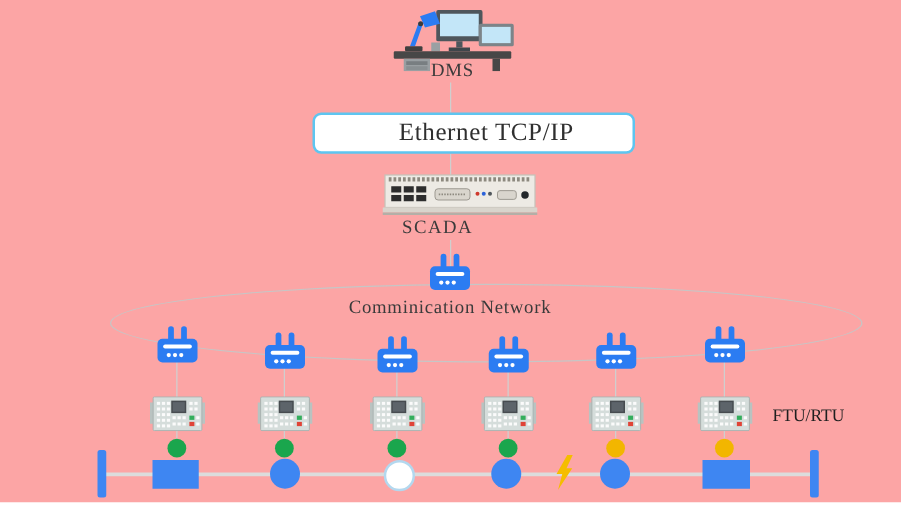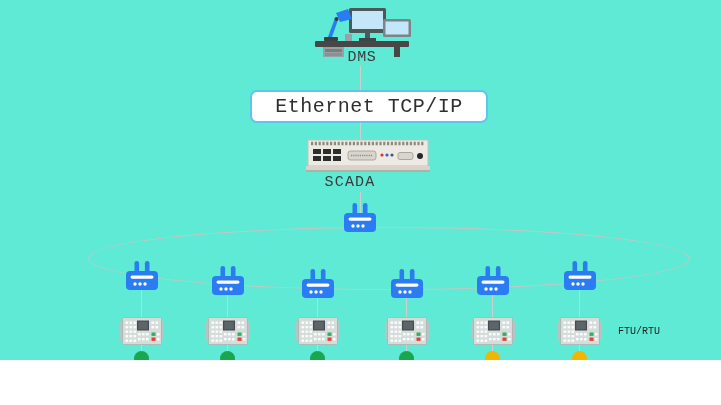--- a/index.html
+++ b/index.html
@@ -1,24 +1,24 @@
 <!DOCTYPE html>
 <html><head>
 <meta charset="utf-8">
 <style>
   html,body{margin:0;padding:0;background:#fff;}
-  #stage{position:relative;width:721px;height:360px;background:#5eead4;overflow:hidden;
-         font-family:Liberation Mono, monospace;}
+  #stage{position:relative;width:721px;height:402px;background:#fca5a5;overflow:hidden;
+         font-family:Liberation Serif, serif;}
   .abs{position:absolute;}
   .vline{position:absolute;width:1px;background:#cfcfcf;z-index:1;}
   .label{position:absolute;color:#3b3b3b;font-size:15px;letter-spacing:.6px;
          transform:translateX(-50%);white-space:nowrap;z-index:6;}
   .eth-box{position:absolute;left:250px;top:90px;width:234px;height:29px;
            border:2px solid #5ec5f0;border-radius:7px;background:#fff;
-           display:flex;align-items:center;justify-content:center;z-index:5;}
+           display:flex;align-items:center;justify-content:center;z-index:5;padding-left:20px;}
   .eth-box span{font-size:20px;color:#2f2f2f;letter-spacing:.5px;}
   .ellipse{position:absolute;left:88px;top:227px;width:600px;height:61px;
            border:1px solid #c6c6c6;border-radius:50%;z-index:0;}
   .icon{position:absolute;z-index:3;}
   .dot{position:absolute;width:15px;height:15px;border-radius:50%;z-index:4;}
   .feeder-line{position:absolute;left:82px;top:378px;width:570px;height:3px;
                background:#dcdcdc;z-index:1;}
   .bus-bar{position:absolute;top:360px;width:7px;height:38px;background:#3e86f2;
            border-radius:2px;z-index:3;}
   .breaker{position:absolute;top:368px;height:23px;background:#3e86f2;z-index:3;}
@@ -82,20 +82,21 @@
     <circle cx="81" cy="16" r="1.6" fill="#2b62d9"></circle>
     <circle cx="86" cy="16" r="1.6" fill="#50575c"></circle>
     <rect x="92" y="13.5" width="15" height="7" rx="2" fill="#d9d5cd" stroke="#9d9991" stroke-width="0.8"></rect>
     <circle cx="114" cy="17" r="3" fill="#23272b"></circle>
     <rect x="0" y="27" width="124" height="4" fill="#d8d4cc"></rect>
     <rect x="0" y="31" width="124" height="2" fill="#b3afa7"></rect>
   </svg>
   <div class="label" style="left:350px;top:174px;letter-spacing:1.2px">SCADA</div>
 
   <div class="ellipse"></div>
+  <div class="label" style="left:360px;top:238px">Comminication Network</div>
 
   <svg class="icon" style="left:340px;top:202px" width="40" height="31" viewBox="0 0 40 31">
     <rect x="12.5" y="1" width="4.6" height="13" rx="2.2" fill="#2b7cf2"></rect>
     <rect x="22.9" y="1" width="4.6" height="13" rx="2.2" fill="#2b7cf2"></rect>
     <rect x="4" y="11" width="32" height="19" rx="4" fill="#2b7cf2"></rect>
     <rect x="8.5" y="15.5" width="23" height="3.2" rx="1.6" fill="#ffffff"></rect>
     <circle cx="13" cy="24" r="1.7" fill="#ffffff"></circle>
       <circle cx="18" cy="24" r="1.7" fill="#ffffff"></circle>
       <circle cx="23" cy="24" r="1.7" fill="#ffffff"></circle>
   </svg>
@@ -378,21 +379,21 @@
         <rect x="22" y="16" width="2.6" height="2.4"></rect>
         <rect x="26" y="16" width="2.6" height="2.4"></rect>
       <rect x="18" y="21" width="2.6" height="2.4"></rect>
         <rect x="22" y="21" width="2.6" height="2.4"></rect>
         <rect x="26" y="21" width="2.6" height="2.4"></rect>
     </g>
     <rect x="31.5" y="15.5" width="4" height="3.4" fill="#33ae5c"></rect>
     <rect x="31.5" y="20.5" width="4" height="3.4" fill="#e04337"></rect>
   </svg>
 
-  <div class="abs" style="left:618px;top:326px;font-size:10px;color:#1f1f1f;z-index:6">FTU/RTU</div>
+  <div class="abs" style="left:618px;top:326px;font-size:14px;color:#1f1f1f;z-index:6">FTU/RTU</div>
 
   <div class="dot" style="left: 134px; top: 351px; background-color: rgb(26, 166, 77);"></div>
   <div class="dot" style="left: 220px; top: 351px; background-color: rgb(26, 166, 77);"></div>
   <div class="dot" style="left: 310px; top: 351px; background-color: rgb(26, 166, 77);"></div>
   <div class="dot" style="left: 399px; top: 351px; background-color: rgb(26, 166, 77);"></div>
   <div class="dot" style="left: 485px; top: 351px; background-color: rgb(242, 182, 0);"></div>
   <div class="dot" style="left: 572px; top: 351px; background-color: rgb(242, 182, 0);"></div>
 
   <div class="feeder-line"></div>
   <div class="bus-bar" style="left:78px"></div>

